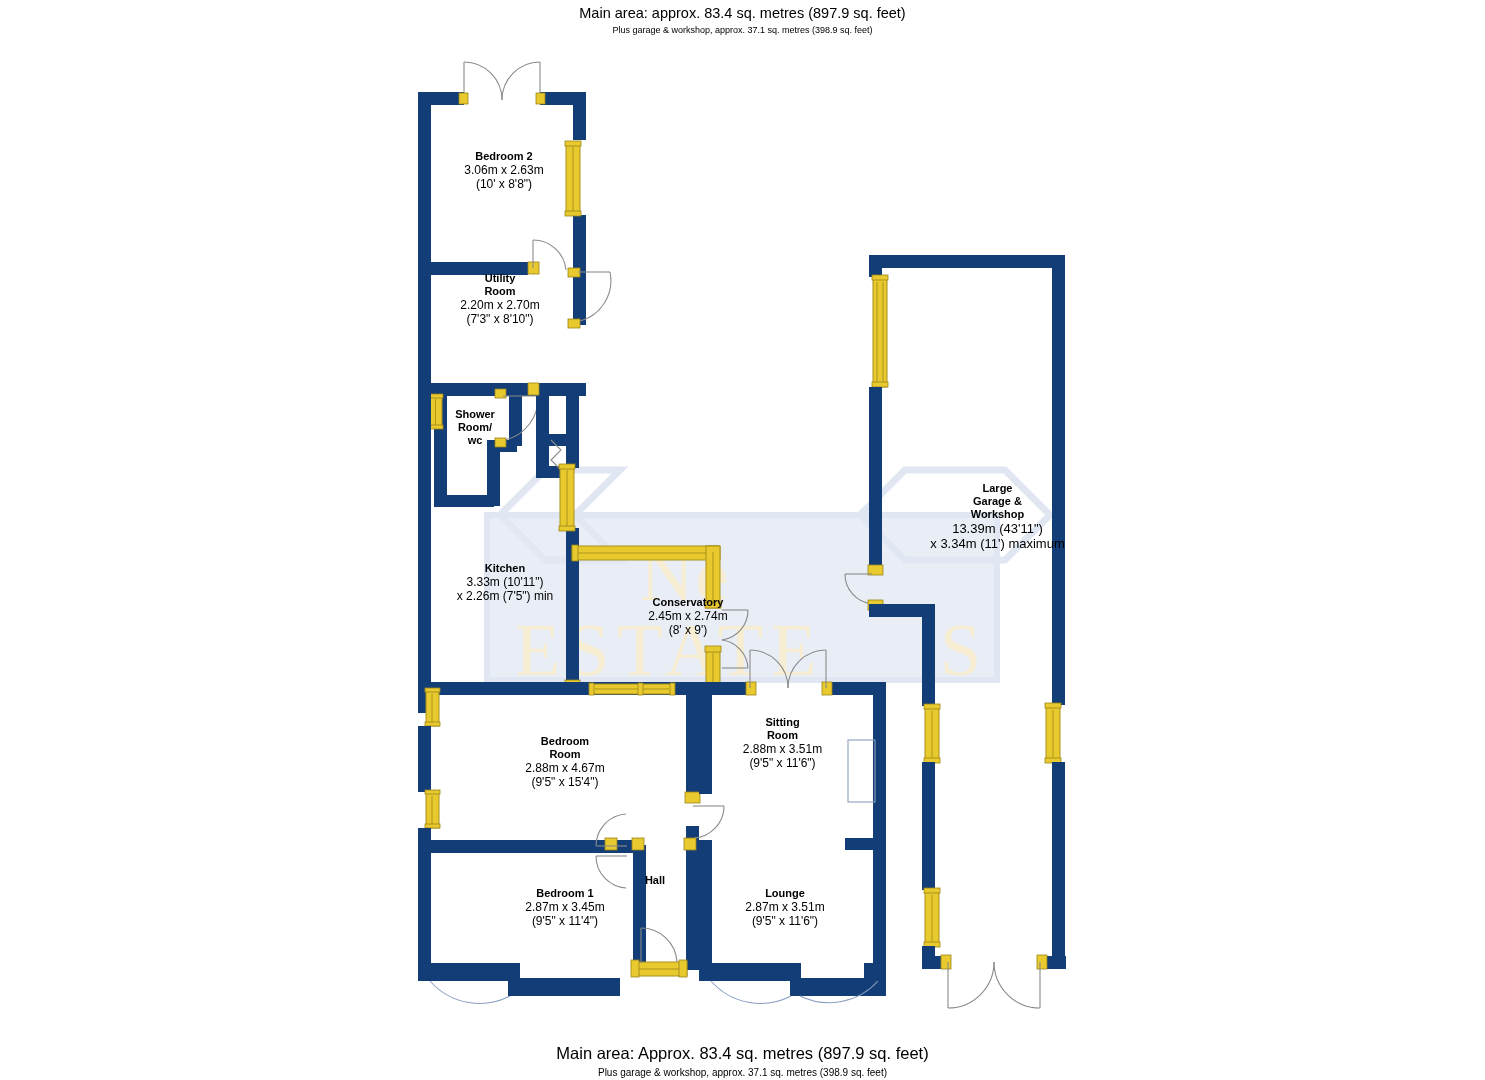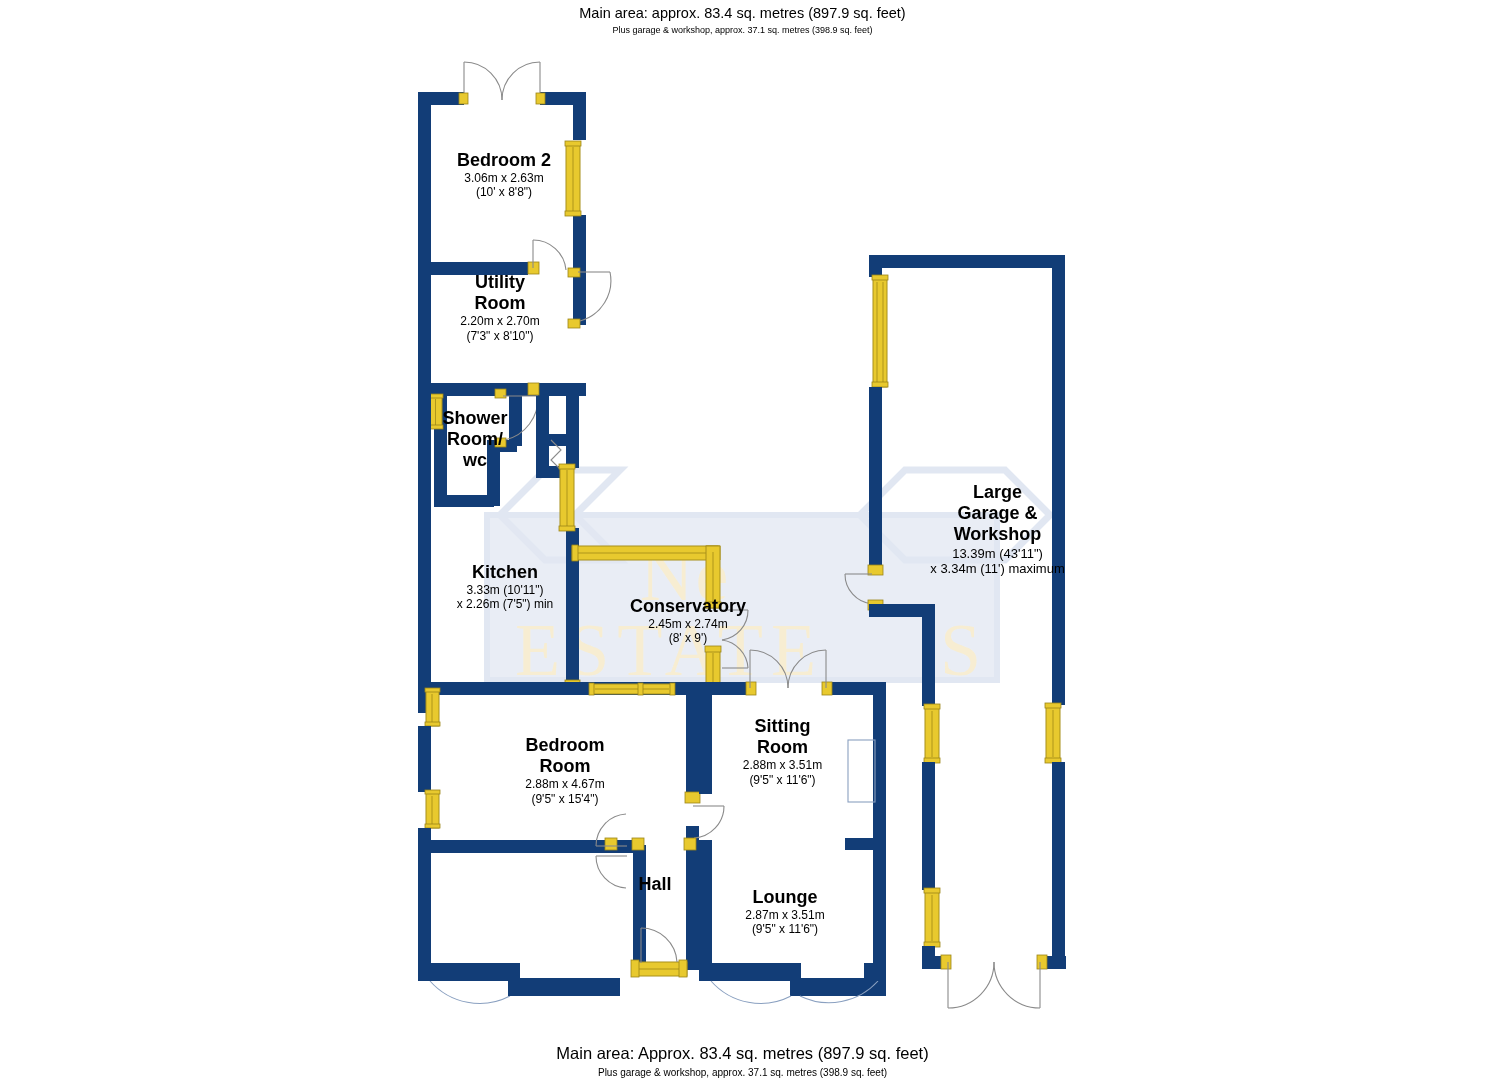--- a/index.html
+++ b/index.html
@@ -77,21 +77,21 @@
   }
 
   
   .room-label {
     position: absolute;
     text-align: center;
     line-height: 1.18;
     white-space: nowrap;
   }
   .room-name {
-    font-size: 18px;
+    font-size: 11px;
     font-weight: bold;
     display: block;
   }
   .room-dim {
     font-size: 12px;
     display: block;
   }
   .rl-bed2  { left: 364px; top: 150px; width: 280px; }
   .rl-util  { left: 360px; top: 272px; width: 280px; }
   .rl-shower{ left: 410px; top: 408px; width: 130px; }
@@ -411,20 +411,25 @@
     <span class="room-dim">(9'5" x 15'4")</span>
   </div>
 
   <div class="room-label rl-sit">
     <span class="room-name">Sitting</span>
     <span class="room-name">Room</span>
     <span class="room-dim">2.88m x 3.51m</span>
     <span class="room-dim">(9'5" x 11'6")</span>
   </div>
 
+  <div class="room-label rl-bed1">
+    <span class="room-name">Bedroom 1</span>
+    <span class="room-dim">2.87m x 3.45m</span>
+    <span class="room-dim">(9'5" x 11'4")</span>
+  </div>
 
   <div class="room-label rl-hall">
     <span class="room-name">Hall</span>
   </div>
 
   <div class="room-label rl-loung">
     <span class="room-name">Lounge</span>
     <span class="room-dim">2.87m x 3.51m</span>
     <span class="room-dim">(9'5" x 11'6")</span>
   </div>

